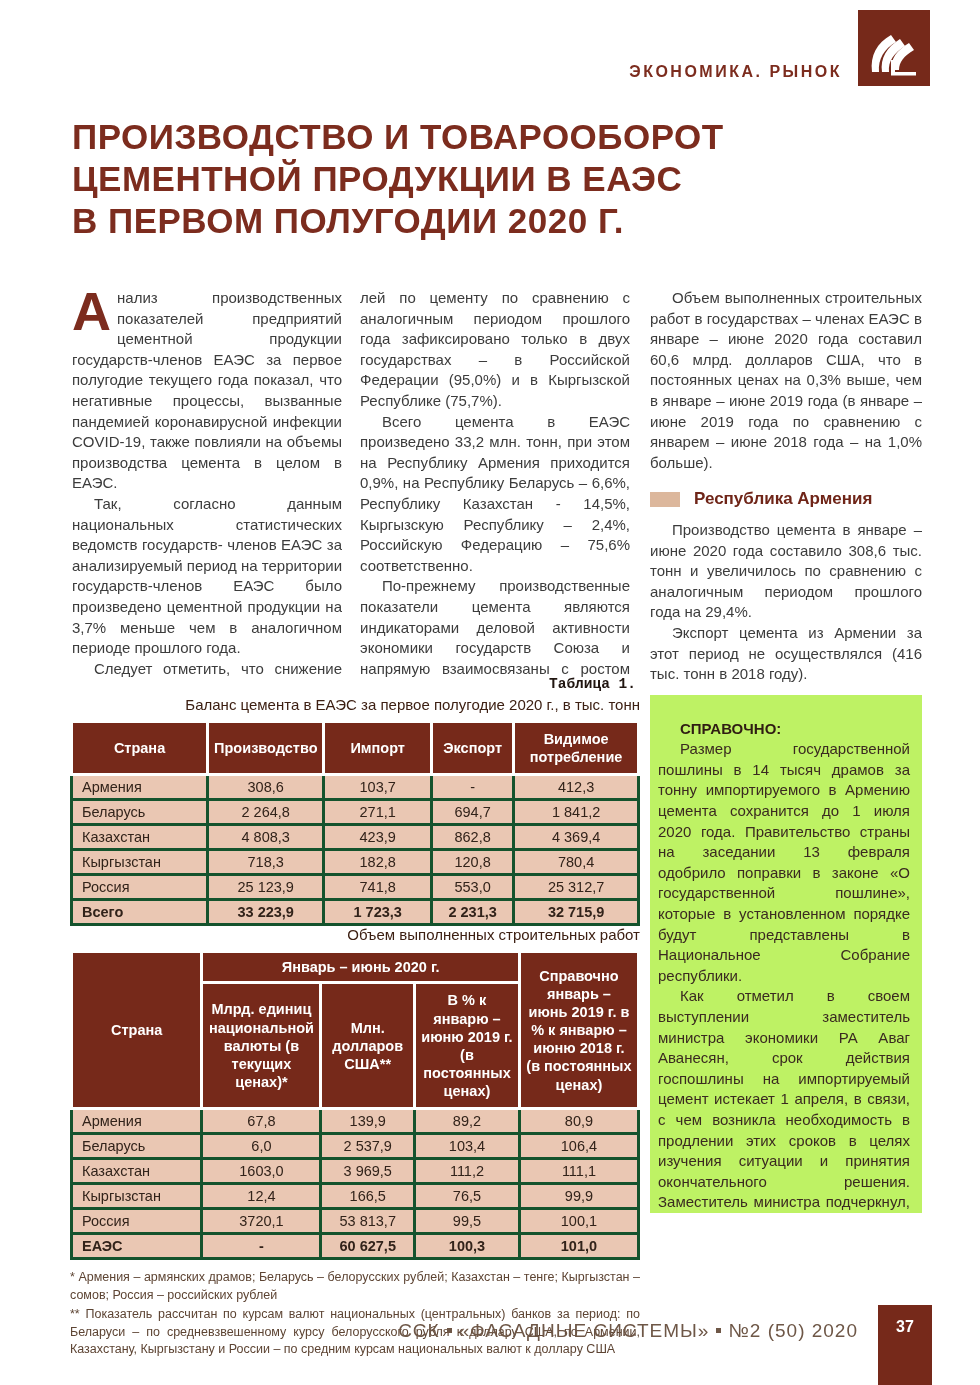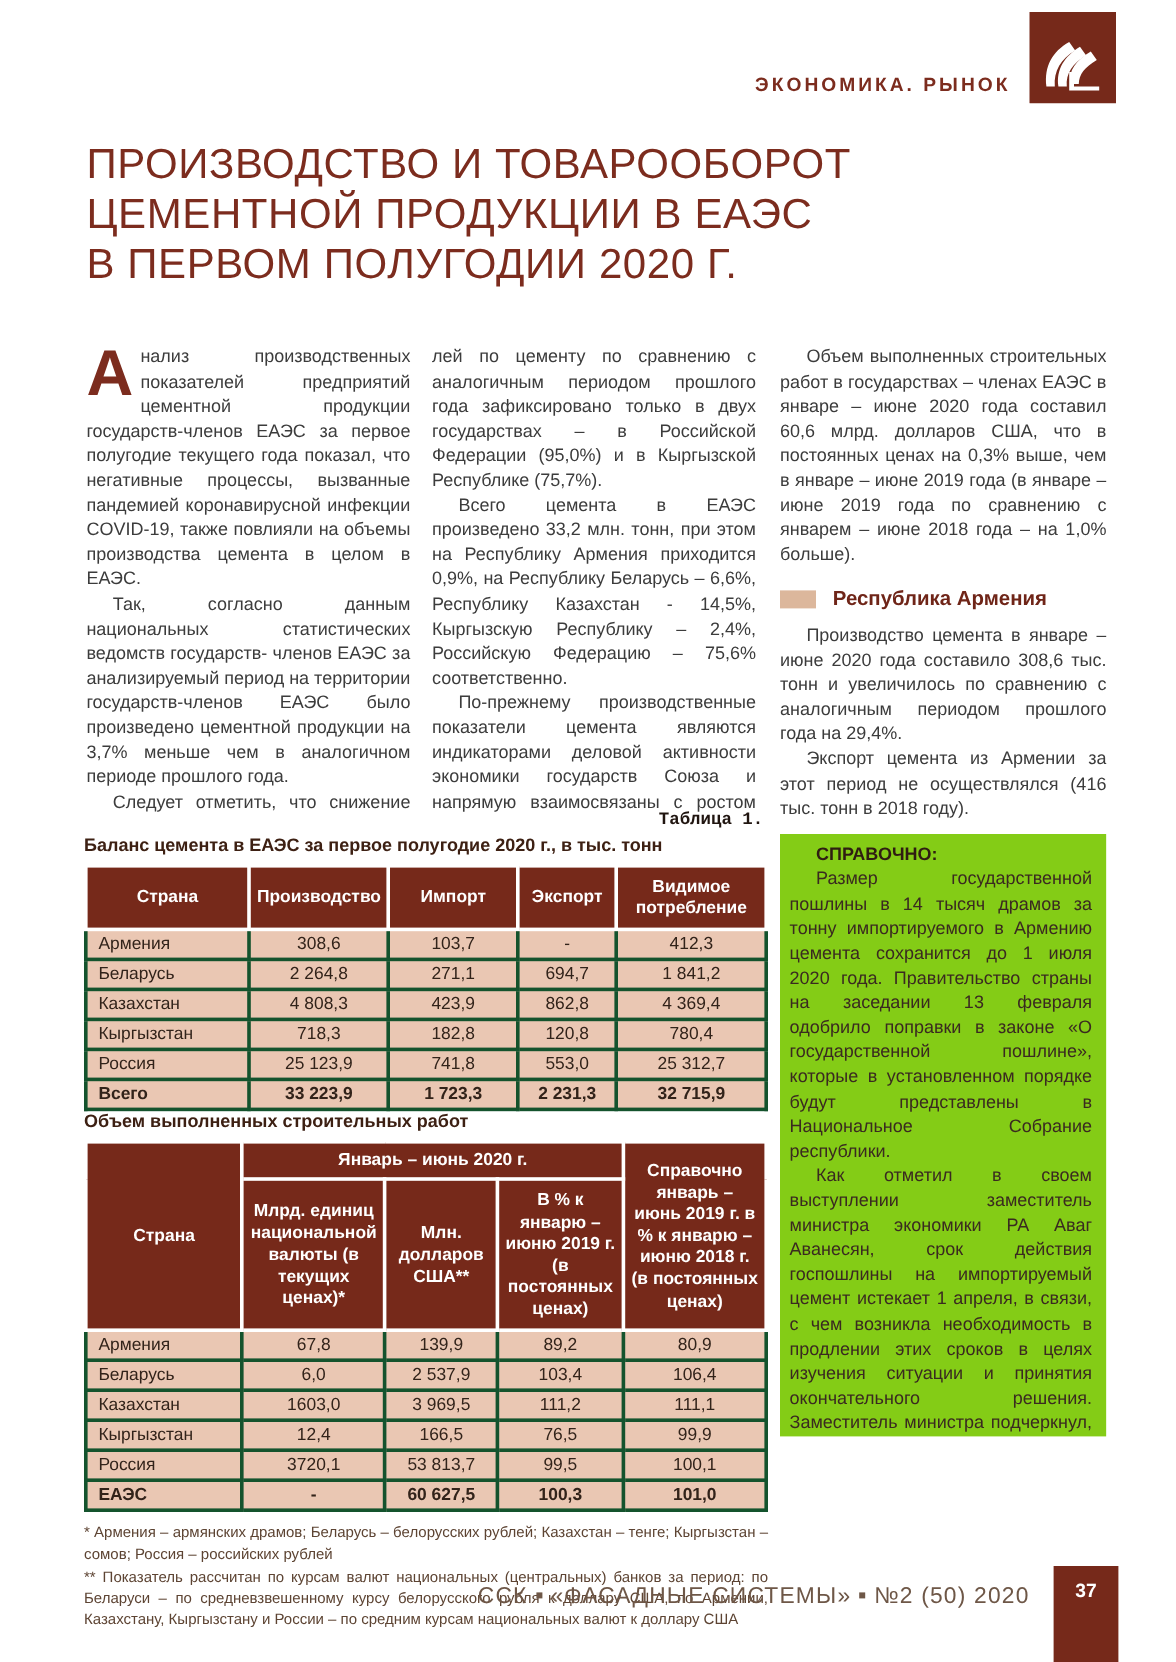--- a/index.html
+++ b/index.html
@@ -12,21 +12,21 @@
     position:absolute;top:63px;right:138px;
     font-size:16px;font-weight:bold;letter-spacing:2.5px;color:#7c2c1e;text-align:center;
   }
   .logo{
     position:absolute;top:10px;right:50px;width:72px;height:76px;background:#76291a;
   }
   .logo svg{display:block;width:100%;height:100%;}
   
   .title{
     position:absolute;left:72px;top:116px;width:760px;
-    font-size:35px;line-height:42px;font-weight:normal;color:#7c2c1e;letter-spacing:.5px;
+    font-size:35px;line-height:42px;font-weight:bold;color:#7c2c1e;letter-spacing:.5px;
   }
   
   .col{
     position:absolute;top:288px;width:270px;
     font-size:15px;line-height:20.6px;text-align:justify;color:#3c3c3c;
   }
   .col p{margin:0;text-indent:22px;}
   .col p.no-indent{text-indent:0;}
   .col1{left:72px;height:392px;overflow:hidden;}
   .col2{left:360px;height:392px;overflow:hidden;}
@@ -37,32 +37,32 @@
   }
   .section-heading{
     display:flex;align-items:center;margin:16px 0 10px;
     font-size:17px;font-weight:bold;color:#6f2518;
   }
   .heading-marker{
     display:inline-block;width:38px;height:15px;background:#dcb79c;
     margin-left:-8px;margin-right:14px;flex:none;
   }
   .infobox{
-    background:#84cc16;margin-top:10px;margin-left:-6px;
-    padding:8px 12px 8px 14px;max-height:486px;overflow:hidden;color:#3a2a20;
+    background:#bef264;margin-top:10px;margin-left:-6px;
+    padding:24px 12px 8px 14px;max-height:486px;overflow:hidden;color:#3a2a20;
   }
   .infobox p{margin:0;text-indent:22px;}
   .infobox-title{font-weight:bold;margin:0 0 2px;text-indent:22px;color:#2f1d12;}
   
   .tables-area{position:absolute;left:70px;top:676px;width:570px;}
   .table-label{
     margin:0 4px 4px 0;text-align:right;font-weight:bold;font-size:14.5px;color:#201510;font-family:Liberation Mono, monospace;
   }
   .table-caption{
-    margin:0 0 7px;text-align:left;font-weight:bold;font-size:15px;color:#3d2013;
+    margin:0 0 7px;text-align:right;font-weight:normal;font-size:15px;color:#3d2013;
   }
   table{width:100%;border-collapse:collapse;table-layout:fixed;}
   th{
     background:#76291a;color:#ffffff;font-weight:bold;font-size:14.5px;
     text-align:center;padding:7px 5px;border:3px solid #ffffff;line-height:1.25;
   }
   td{
     background:#eac7b3;color:#32231a;font-size:14.5px;
     padding:3px 9px;border:3px solid #14532d;
   }

